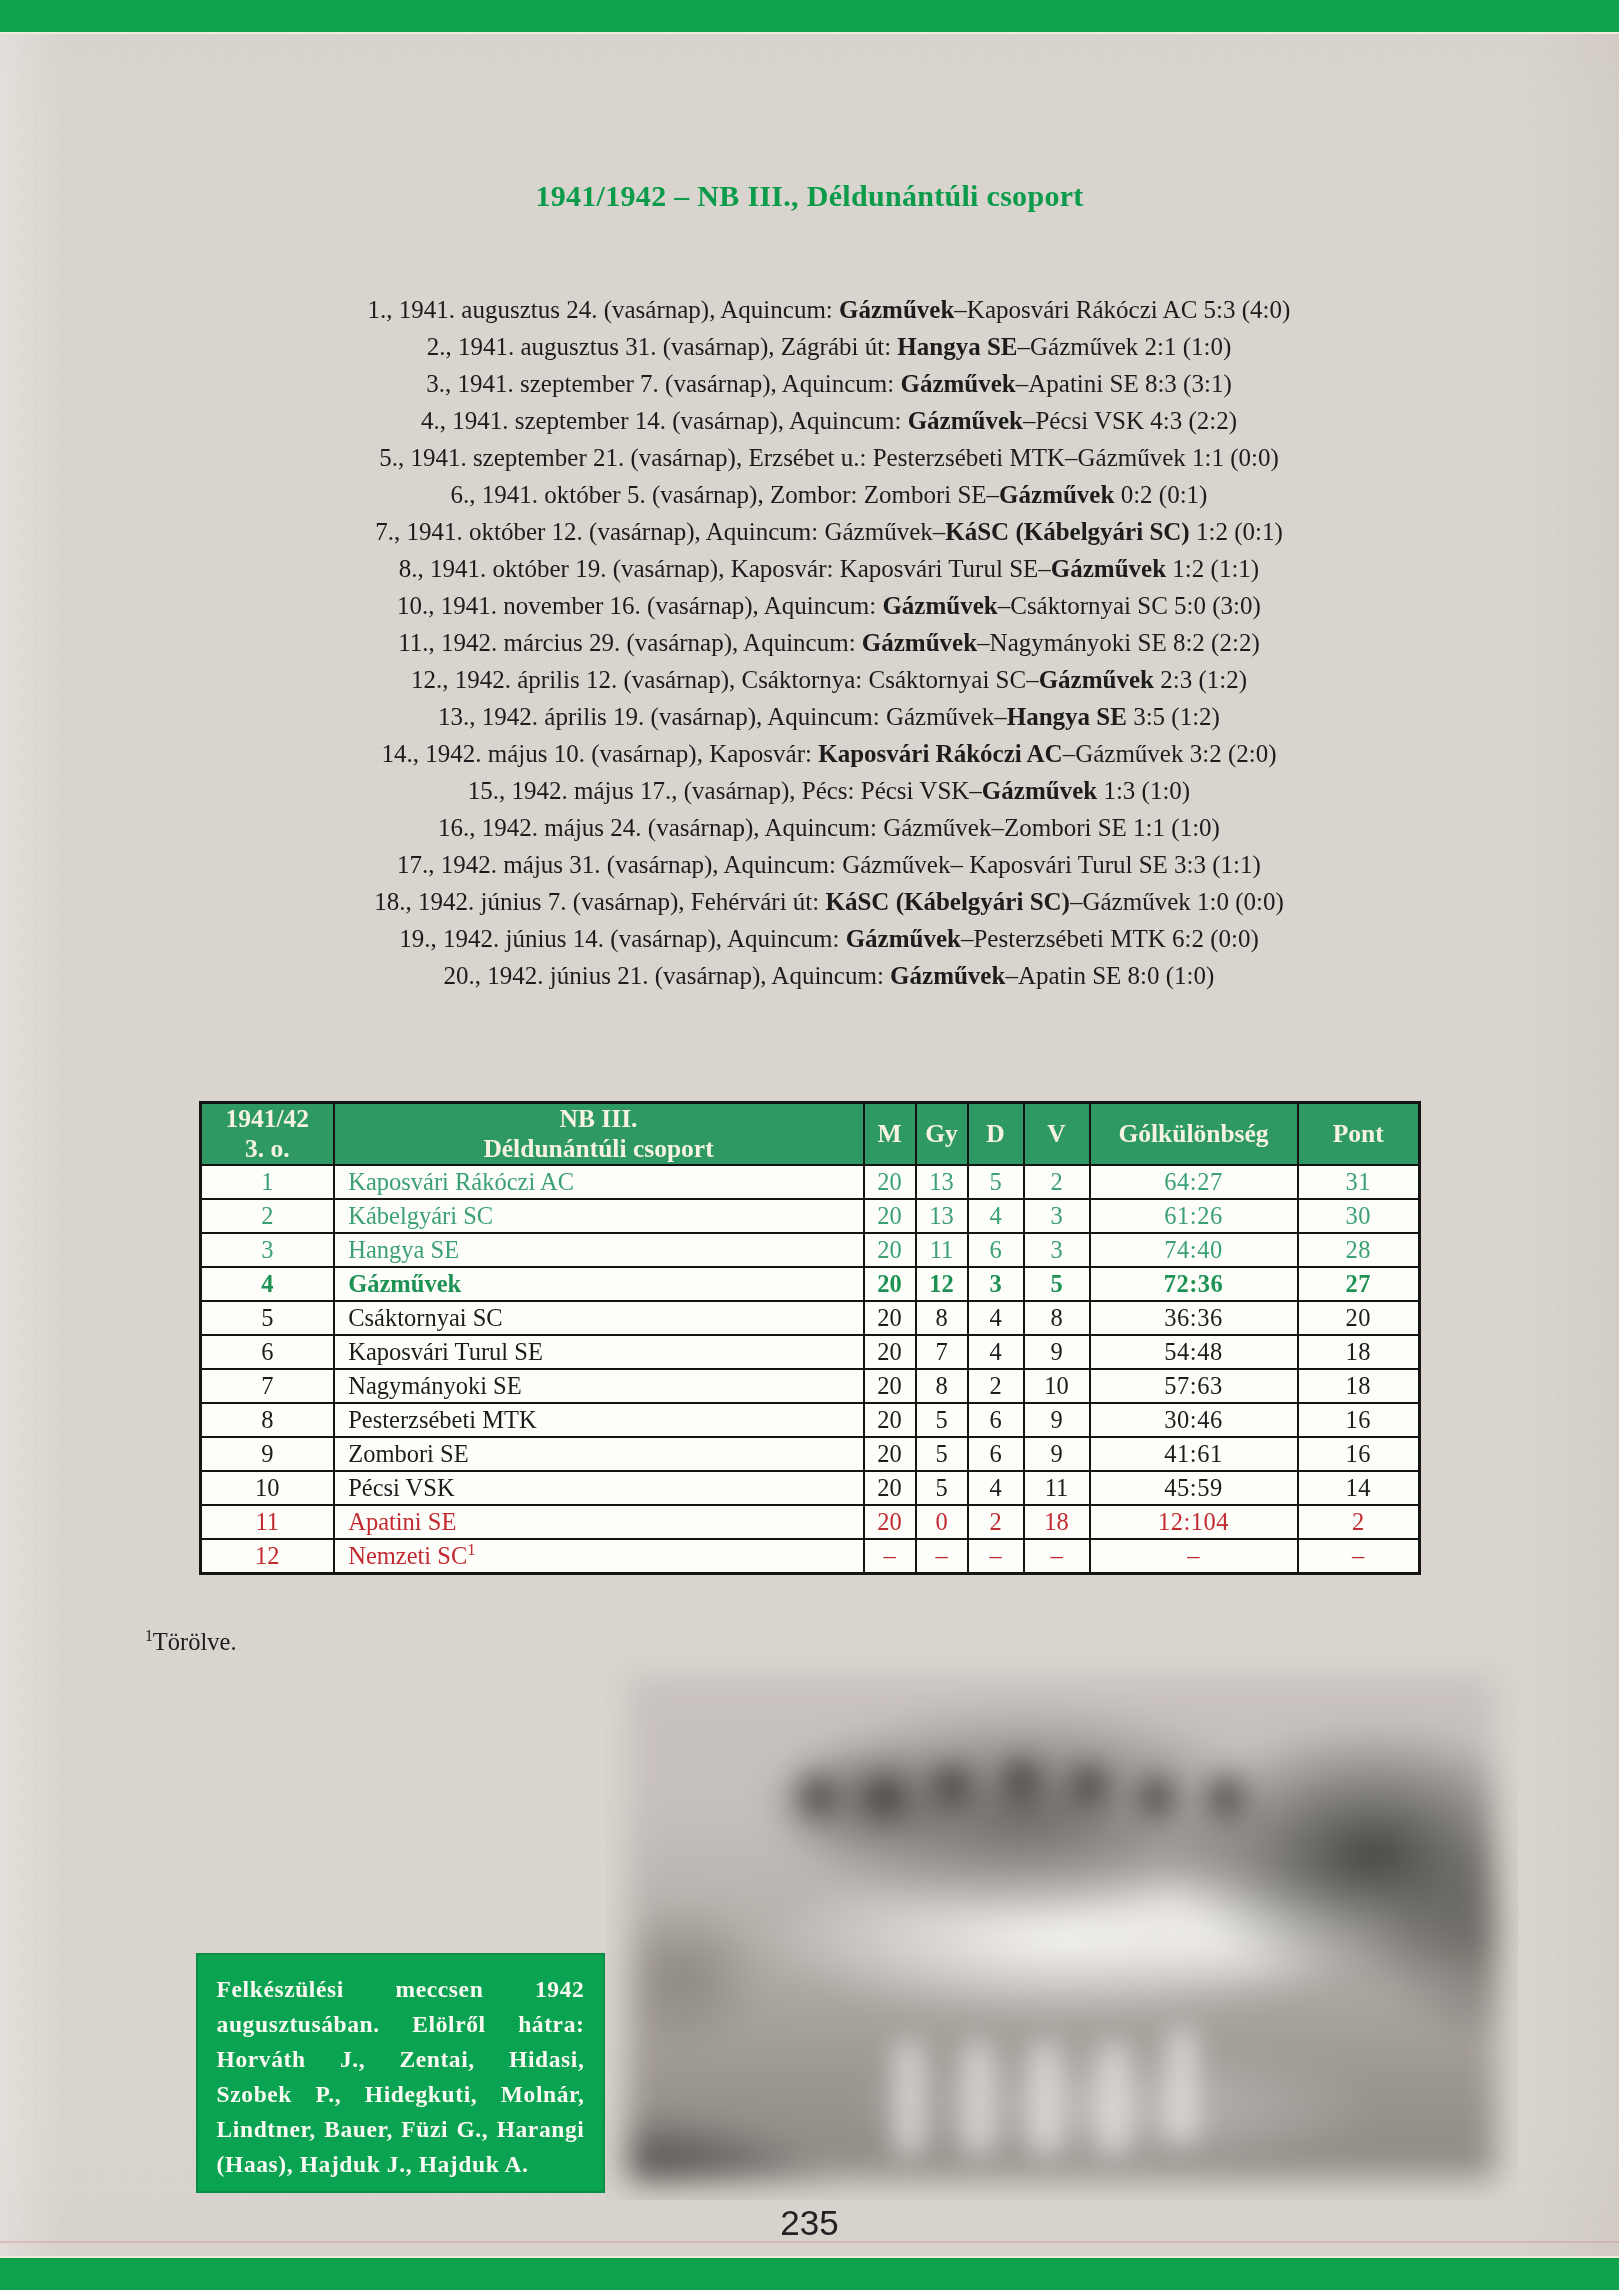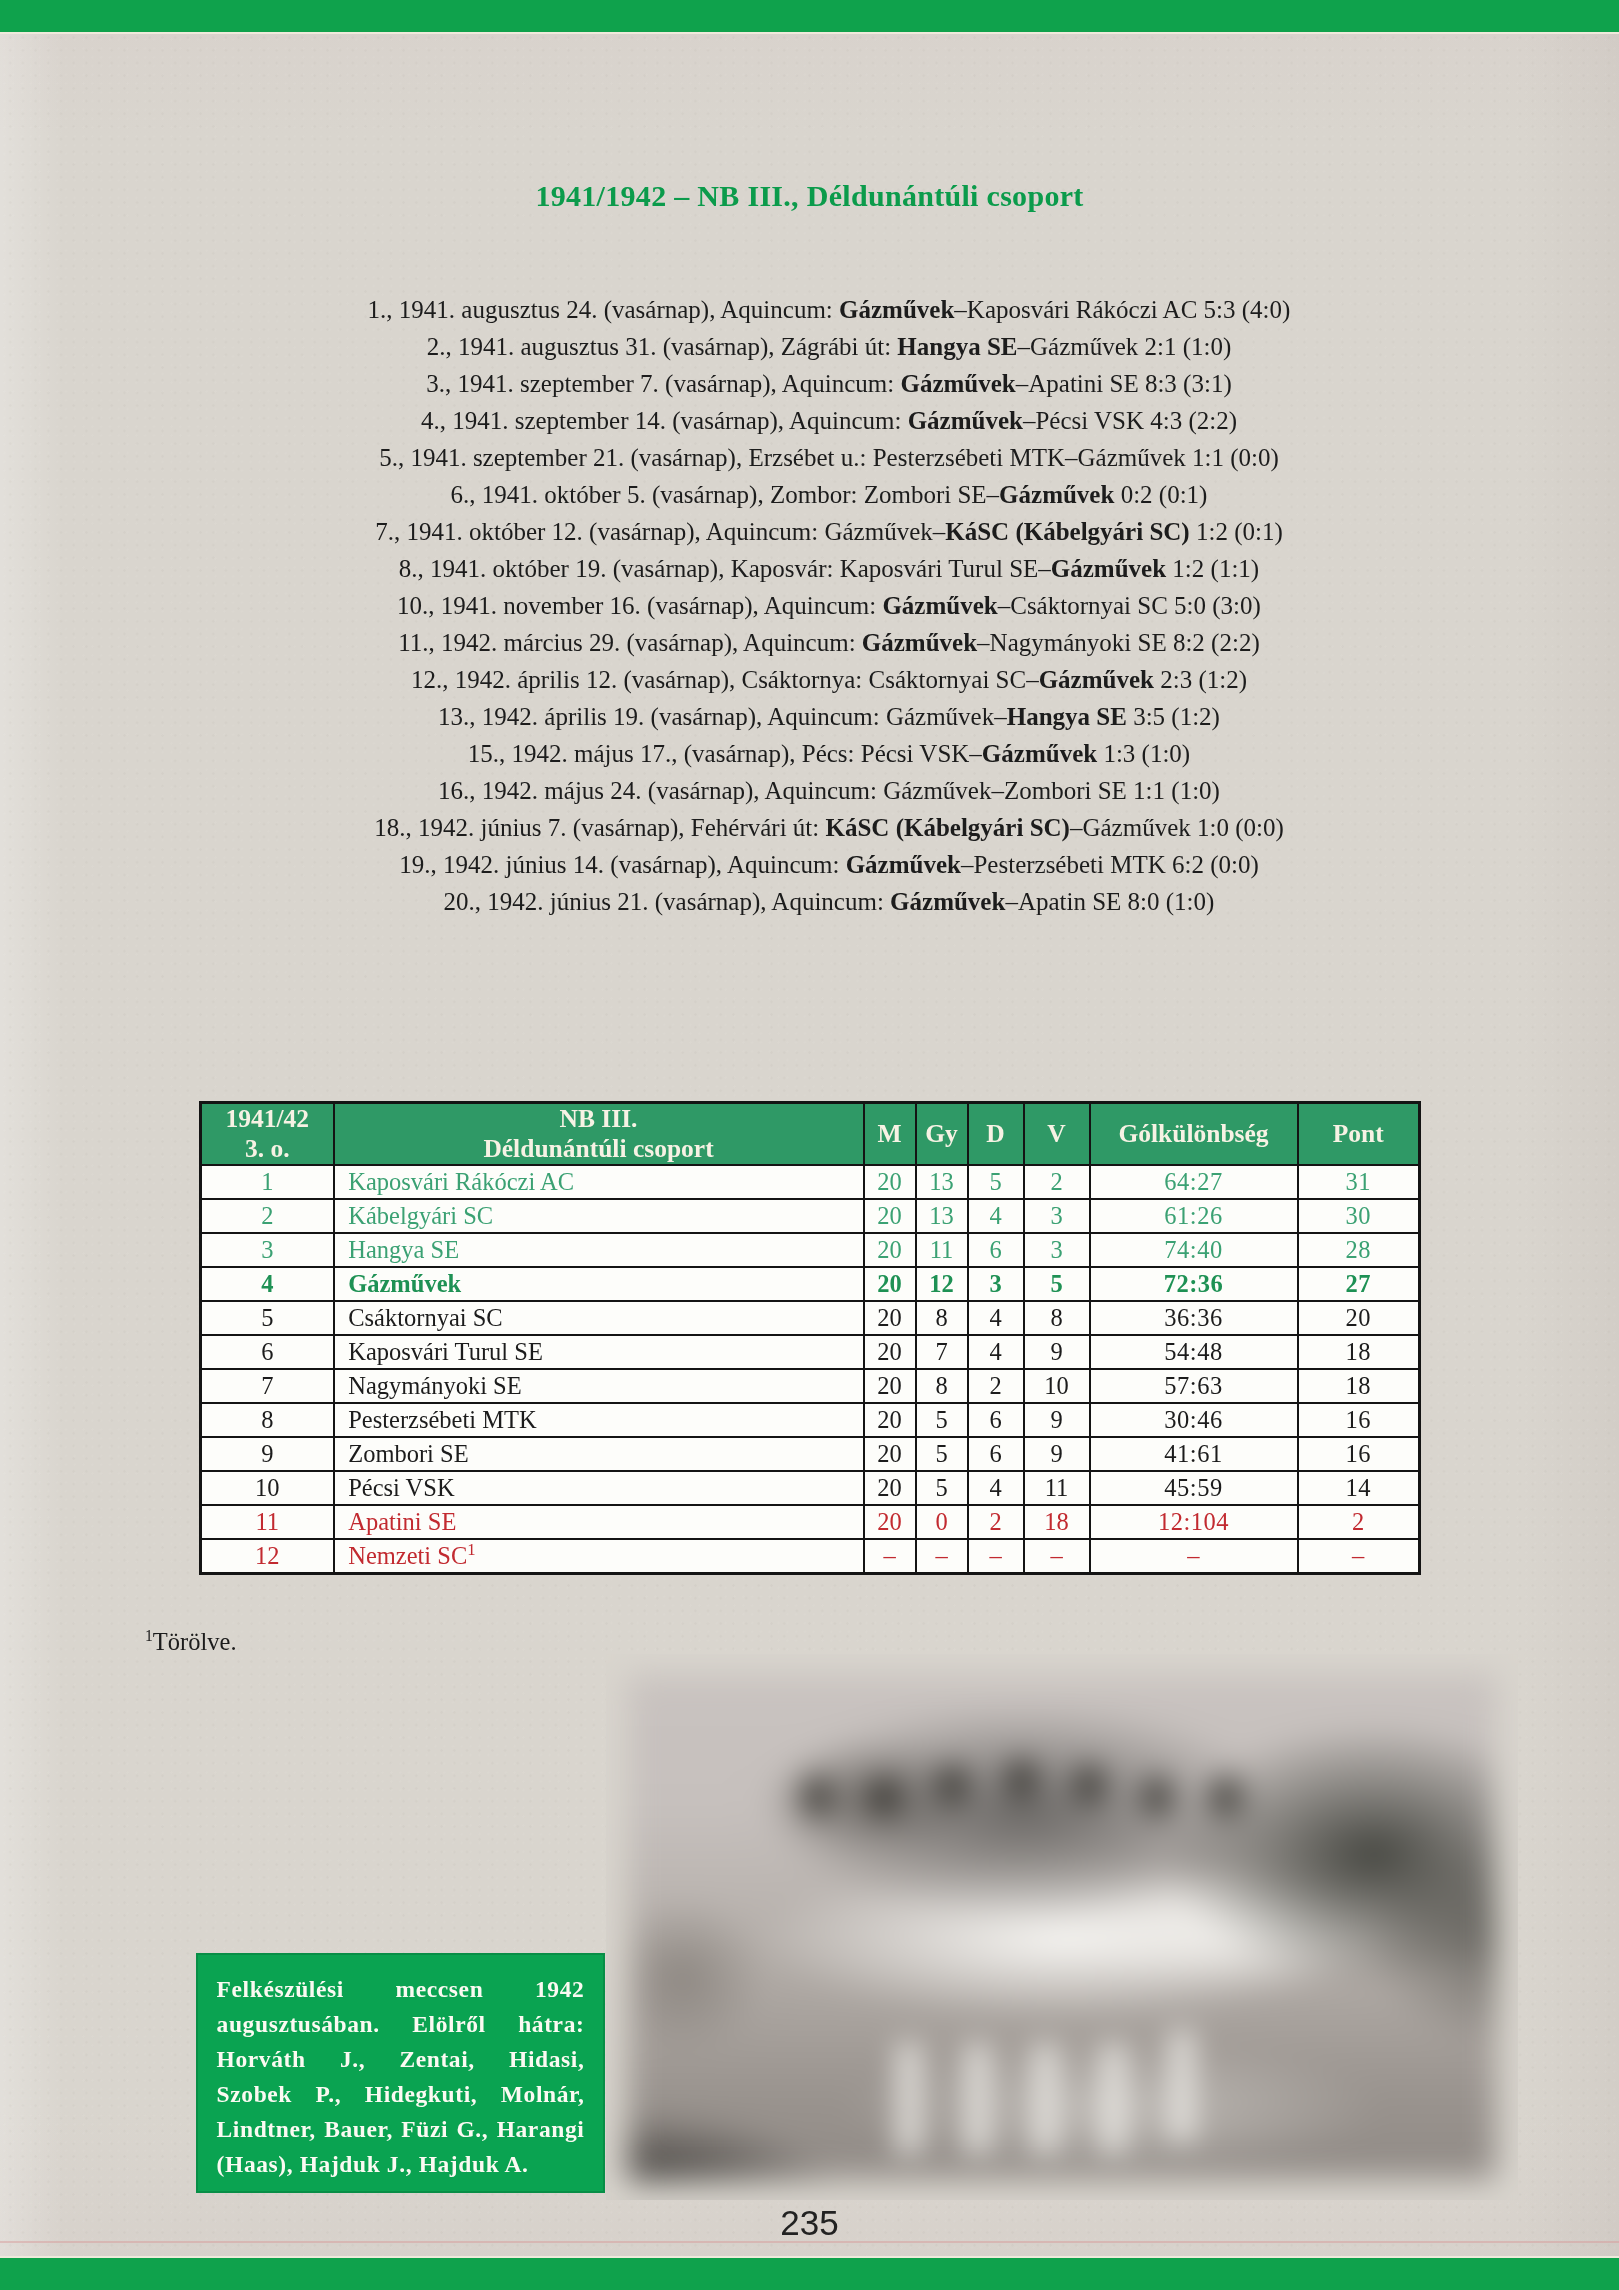--- a/index.html
+++ b/index.html
@@ -115,25 +115,27 @@
 
 
   <div class="match-line"><span class="pre">10., 1941. november 16. (vasárnap), Aquincum: </span><b class="mid">Gázművek</b><span class="post">–Csáktornyai SC 5:0 (3:0)</span></div>
 
   <div class="match-line"><span class="pre">11., 1942. március 29. (vasárnap), Aquincum: </span><b class="mid">Gázművek</b><span class="post">–Nagymányoki SE 8:2 (2:2)</span></div>
 
   <div class="match-line"><span class="pre">12., 1942. április 12. (vasárnap), Csáktornya: Csáktornyai SC–</span><b class="mid">Gázművek</b><span class="post"> 2:3 (1:2)</span></div>
 
   <div class="match-line"><span class="pre">13., 1942. április 19. (vasárnap), Aquincum: Gázművek–</span><b class="mid">Hangya SE</b><span class="post"> 3:5 (1:2)</span></div>
 
+  <div class="match-line"><span class="pre">14., 1942. május 10. (vasárnap), Kaposvár: </span><b class="mid">Kaposvári Rákóczi AC</b><span class="post">–Gázművek 3:2 (2:0)</span></div>
 
   <div class="match-line"><span class="pre">15., 1942. május 17., (vasárnap), Pécs: Pécsi VSK–</span><b class="mid">Gázművek</b><span class="post"> 1:3 (1:0)</span></div>
 
   <div class="match-line"><span class="pre">16., 1942. május 24. (vasárnap), Aquincum: Gázművek–Zombori SE 1:1 (1:0)</span><b class="mid"></b><span class="post"></span></div>
 
+  <div class="match-line"><span class="pre">17., 1942. május 31. (vasárnap), Aquincum: Gázművek– Kaposvári Turul SE 3:3 (1:1)</span><b class="mid"></b><span class="post"></span></div>
 
   <div class="match-line"><span class="pre">18., 1942. június 7. (vasárnap), Fehérvári út: </span><b class="mid">KáSC (Kábelgyári SC)</b><span class="post">–Gázművek 1:0 (0:0)</span></div>
 
   <div class="match-line"><span class="pre">19., 1942. június 14. (vasárnap), Aquincum: </span><b class="mid">Gázművek</b><span class="post">–Pesterzsébeti MTK 6:2 (0:0)</span></div>
 
   <div class="match-line"><span class="pre">20., 1942. június 21. (vasárnap), Aquincum: </span><b class="mid">Gázművek</b><span class="post">–Apatin SE 8:0 (1:0)</span></div>
 </div>
 
   <div class="standings">
     <table class="standings-table">

